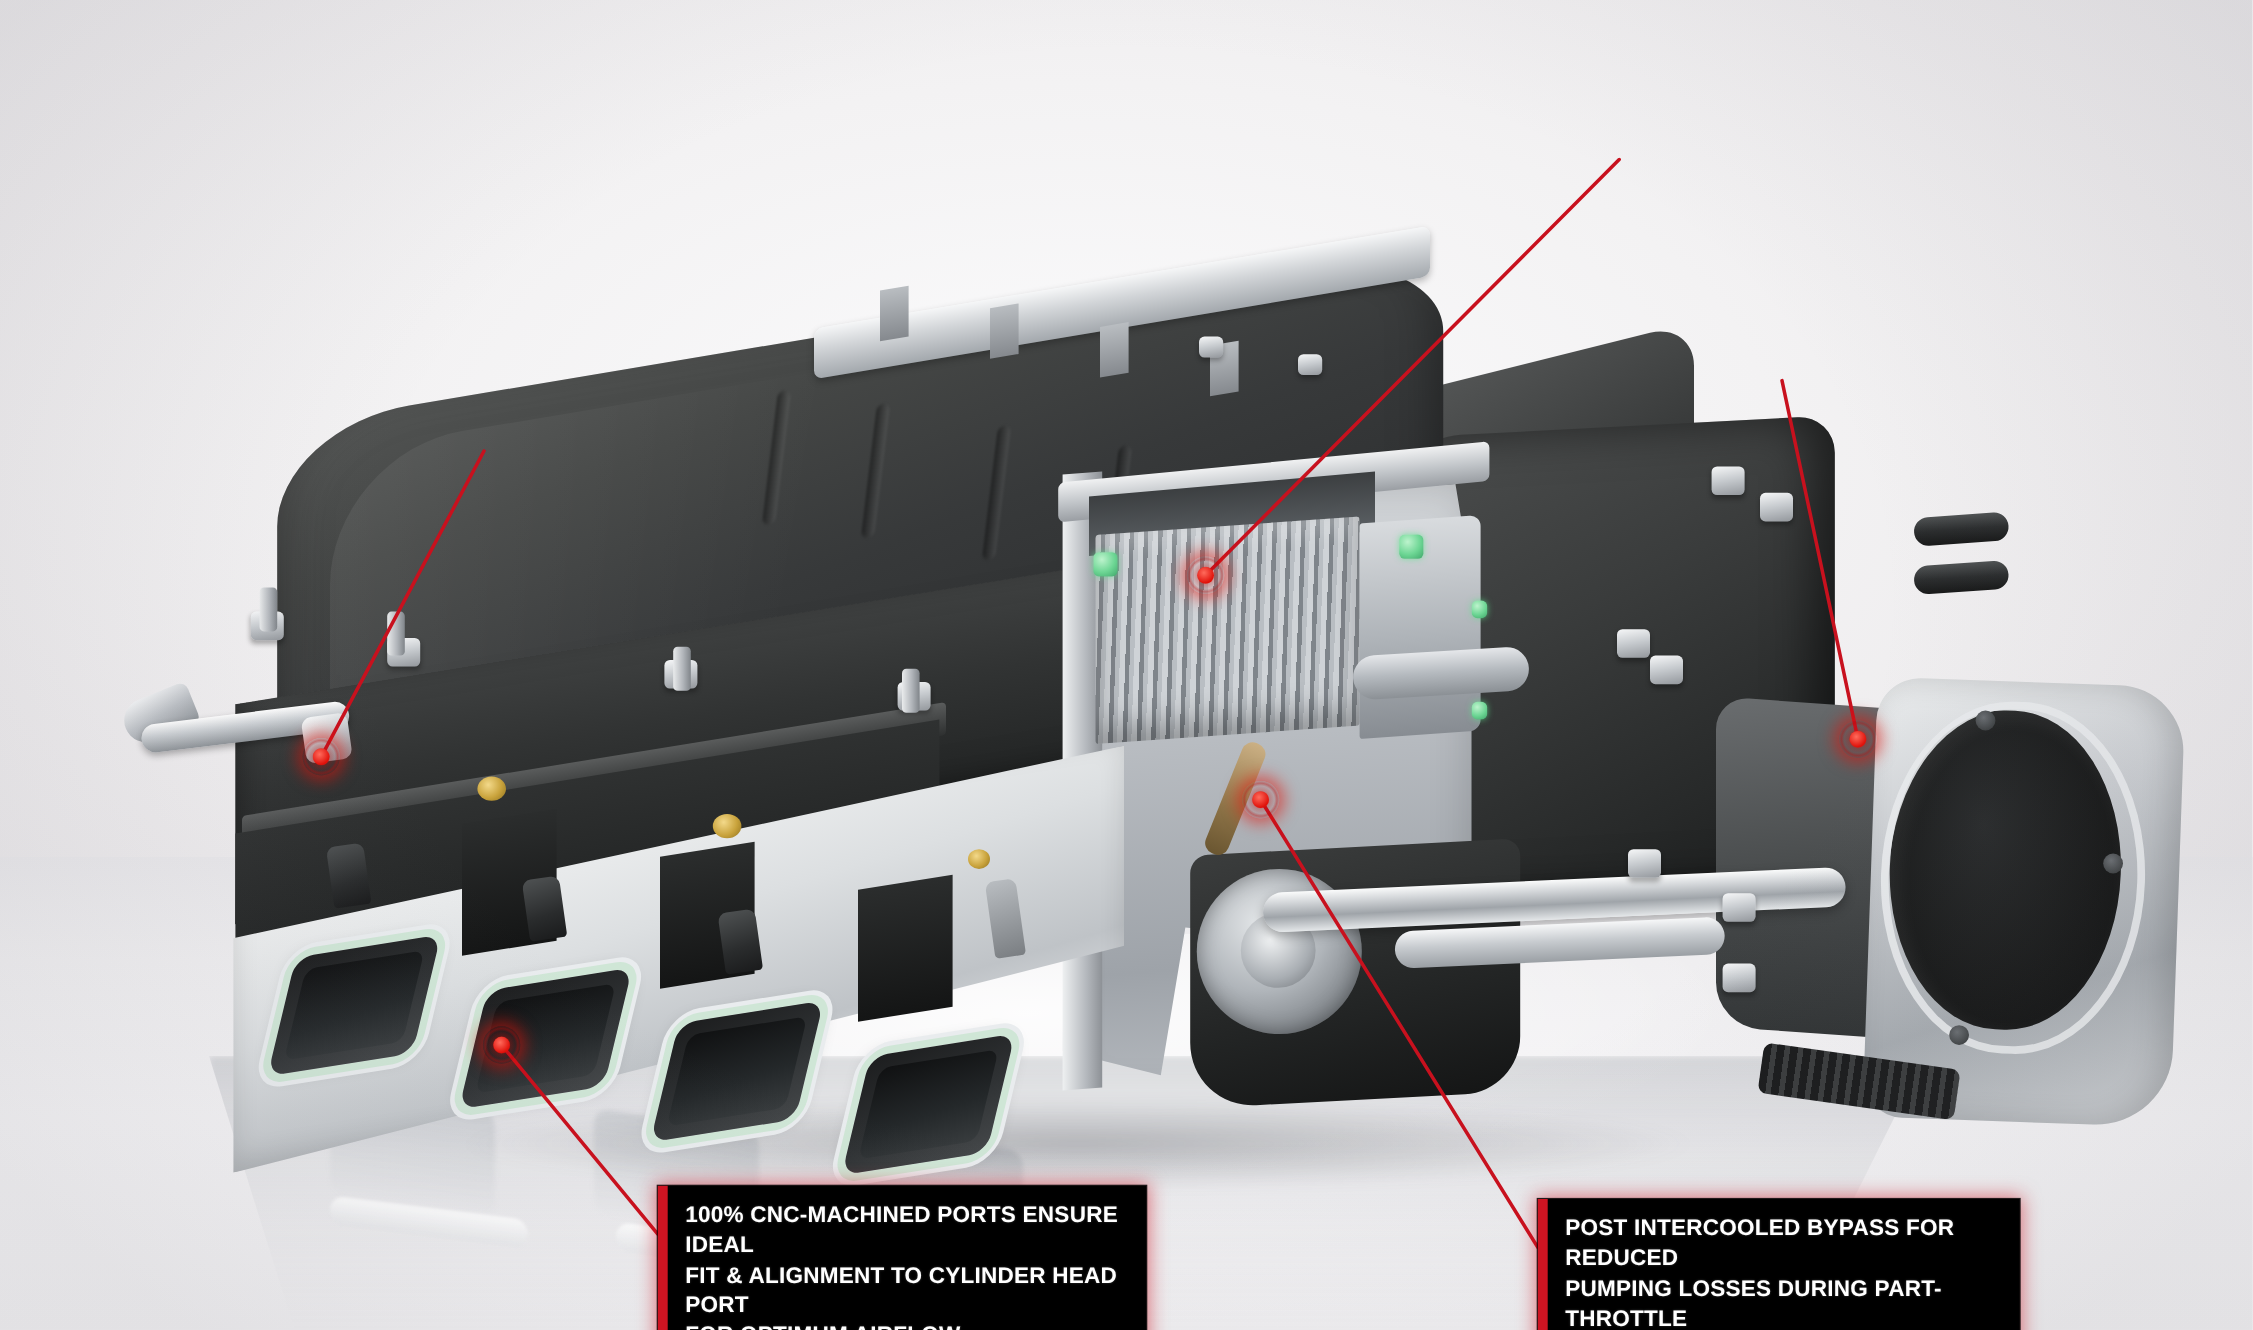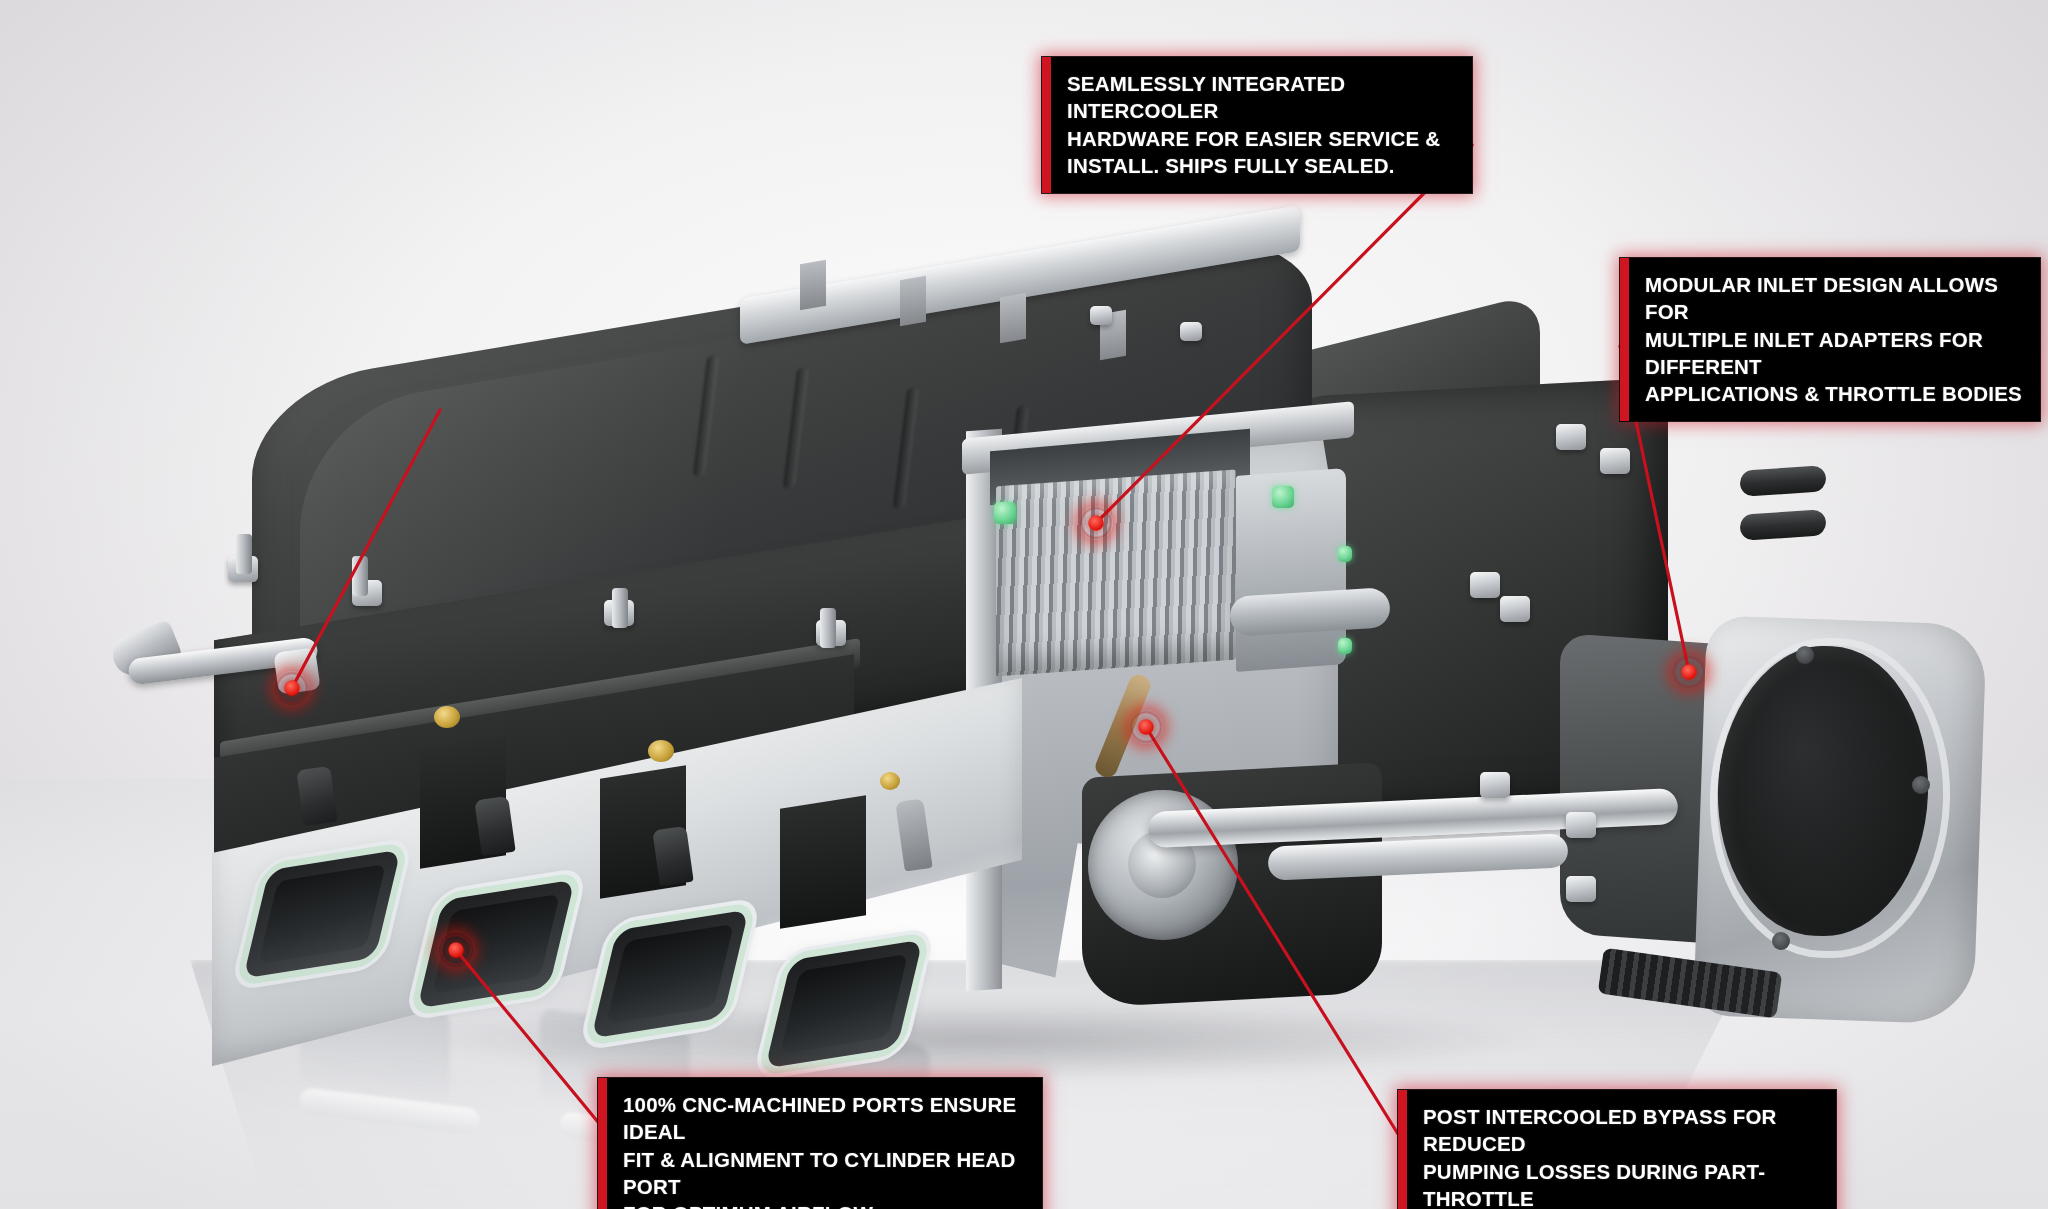--- a/index.html
+++ b/index.html
@@ -485,31 +485,21 @@
       <path d="M 1398 1134 L 1146 727"></path>
     </g>
   </svg>
 
   <div class="anchor" style="left:1096px;top:523px;"></div>
   <div class="anchor" style="left:1689px;top:672px;"></div>
   <div class="anchor" style="left:292px;top:688px;"></div>
   <div class="anchor" style="left:456px;top:950px;"></div>
   <div class="anchor" style="left:1146px;top:727px;"></div>
 
-  <div class="callout" id="co-intercooler">
-    <p>SEAMLESSLY INTEGRATED INTERCOOLER
-HARDWARE FOR EASIER SERVICE &amp;
-INSTALL. SHIPS FULLY SEALED.</p>
-  </div>
-
-  <div class="callout" id="co-inlet">
-    <p>MODULAR INLET DESIGN ALLOWS FOR
-MULTIPLE INLET ADAPTERS FOR DIFFERENT
-APPLICATIONS &amp; THROTTLE BODIES</p>
-  </div>
+
 
 
   <div class="callout" id="co-ports">
     <p>100% CNC-MACHINED PORTS ENSURE IDEAL
 FIT &amp; ALIGNMENT TO CYLINDER HEAD PORT
 FOR OPTIMUM AIRFLOW</p>
   </div>
 
   <div class="callout" id="co-bypass">
     <p>POST INTERCOOLED BYPASS FOR REDUCED

